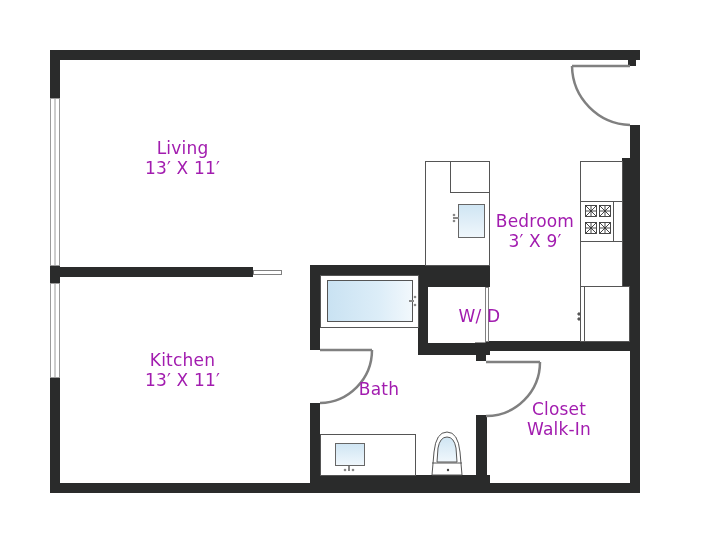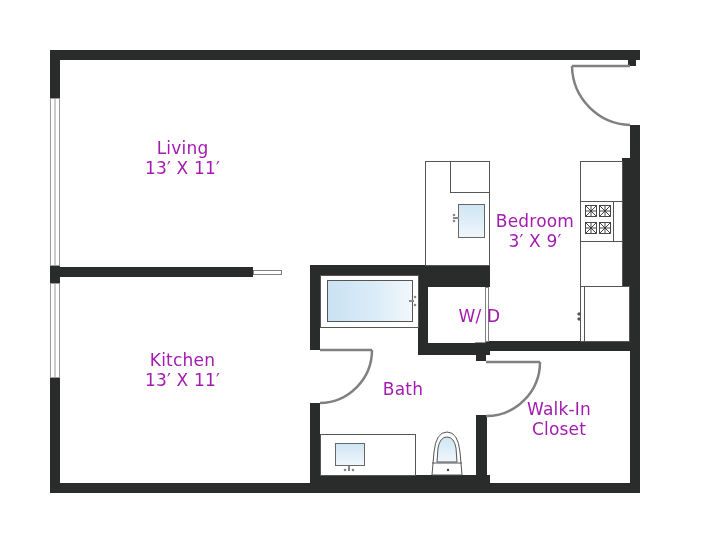--- a/index.html
+++ b/index.html
@@ -169,20 +169,20 @@
 
 <div class="label" style="left:495px; top:211px; width:80px;">
   <span>Bedroom</span>
   <span>3′ X 9′</span>
 </div>
 
 <div class="label" style="left:451px; top:306px; width:57px;">
   <span>W/ D</span>
 </div>
 
-<div class="label" style="left:372px; top:379px; width:62px;">
+<div class="label" style="left:348px; top:379px; width:62px;">
   <span>Bath</span>
 </div>
 
 <div class="label" style="left:515px; top:399px; width:88px;">
+  <span>Closet</span>
   <span>Walk-In</span>
-  <span>Closet</span>
 </div>
 
 </body></html>

